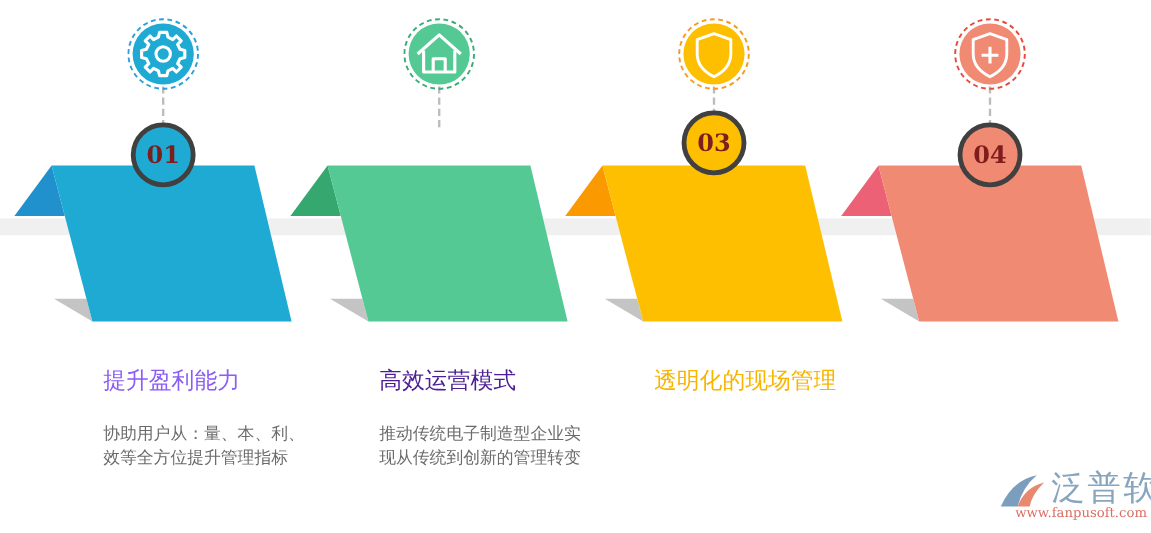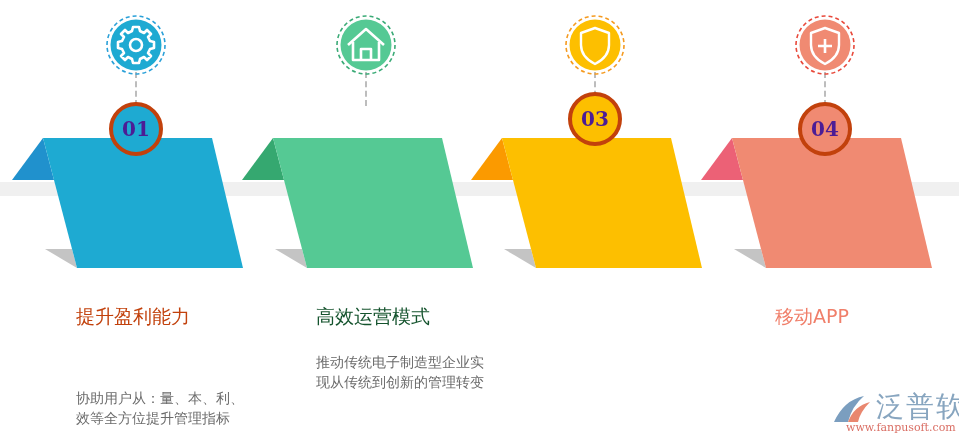--- a/index.html
+++ b/index.html
@@ -2,21 +2,21 @@
 <html><head>
 <meta charset="utf-8">
 <style>
   html, body { margin:0; padding:0; background:#ffffff; }
   body { width:959px; height:444px; position:relative; overflow:hidden;
          font-family:"DejaVu Sans", "Liberation Sans", sans-serif; }
   .band { position:absolute; left:0; top:182px; width:959px; height:14px; background:#f0f0f0; }
   .card { position:absolute; top:0; width:240px; height:444px; }
   .card svg.shape { position:absolute; left:0; top:0; overflow:visible; }
   .num { position:absolute; width:46px; height:46px; border-radius:50%;
-         border:4px solid #c2410c; color:#4c1d95; font-family:"DejaVu Serif","Liberation Serif",serif;
+         border:4px solid #404040; color:#7f1d1d; font-family:"DejaVu Serif","Liberation Serif",serif;
          font-weight:bold; font-size:20px; line-height:46px; text-align:center; box-sizing:content-box; }
   .stem { position:absolute; width:0; height:34px; border-left:2px dashed #bdbdbd; }
   .icon-wrap { position:absolute; width:60px; height:60px; }
   .title { position:absolute; top:304px; font-size:19px; white-space:nowrap; }
   .desc { position:absolute; top:352px; width:168px; font-size:14px; line-height:20px; color:#6b6b6b; }
   .watermark { position:absolute; left:826px; top:392px; width:140px; height:50px; opacity:0.8; }
   .wm-text { position:absolute; left:50px; top:-4px; font-size:28px; color:#6a8fb0; letter-spacing:2px; white-space:nowrap; }
   .wm-url { position:absolute; left:20px; top:29px; font-size:11px; color:#d0493c; font-family:"DejaVu Serif","Liberation Serif",serif; white-space:nowrap; }
 </style>
 </head>
@@ -34,71 +34,71 @@
       <div class="stem" style="left:123px;top:72px;"></div>
       <div class="icon-wrap" style="left:94px;top:15px;"><svg width="60" height="60" viewBox="0 0 60 60">
           <circle cx="30" cy="30" r="29" fill="none" stroke="#2aa0d8" stroke-width="1.6" stroke-dasharray="4 3"></circle>
           <circle cx="30" cy="30" r="25.5" fill="#1eaad2"></circle>
           <g fill="none" stroke="#fff" stroke-width="2.6" stroke-linejoin="round">
             <path d="M27 15 L33 15 L34 19 L38 21 L41 18 L45 22 L42 25 L44 29 L48 30 L48 36 L44 37 L42 41 L45 44 L41 48 L38 45 L34 47 L33 51 L27 51 L26 47 L22 45 L19 48 L15 44 L18 41 L16 37 L12 36 L12 30 L16 29 L18 25 L15 22 L19 18 L22 21 L26 19 Z" transform="translate(0,-3)"></path>
             <circle cx="30" cy="30" r="6"></circle>
           </g>
         </svg></div>
       <div class="num" style="left:97px;top:102px;background:#1eaad2;">01</div>
-      <div class="title" style="left:64px;color:#c2410c;">提升盈利能力</div>
-      <div class="desc" style="left:64px;margin-top:36px;">协助用户从：量、本、利、效等全方位提升管理指标</div>
+      <div class="title" style="left:74px;color:#8b5cf6;">提升盈利能力</div>
+      <div class="desc" style="left:74px;">协助用户从：量、本、利、效等全方位提升管理指标</div>
     </div>
     <div class="card" style="left: 242px;">
       <svg class="shape" width="240" height="280">
         <polygon points="33,249 60,249 65,268" fill="#c4c4c4"></polygon>
         <polygon points="0,180 31,138 42,180" fill="#35a870"></polygon>
         <polygon points="31,138 200,138 231,268 65,268" fill="#55c994"></polygon>
       </svg>
       <div class="stem" style="left:123px;top:72px;"></div>
       <div class="icon-wrap" style="left:94px;top:15px;"><svg width="60" height="60" viewBox="0 0 60 60">
           <circle cx="30" cy="30" r="29" fill="none" stroke="#3aaa76" stroke-width="1.6" stroke-dasharray="4 3"></circle>
           <circle cx="30" cy="30" r="25.5" fill="#55c994"></circle>
           <g fill="none" stroke="#fff" stroke-width="2.6" stroke-linejoin="round">
             <path d="M12 30 L30 14 L48 30"></path>
             <path d="M17 27 L17 45 L43 45 L43 27"></path>
             <path d="M25 45 L25 34 L35 34 L35 45"></path>
           </g>
         </svg></div>
-      <div class="title" style="left:74px;color:#14532d;">高效运营模式</div>
+      <div class="title" style="left:74px;color:#4c1d95;">高效运营模式</div>
       <div class="desc" style="left:74px;">推动传统电子制造型企业实现从传统到创新的管理转变</div>
     </div>
     <div class="card" style="left: 471px;">
       <svg class="shape" width="240" height="280">
         <polygon points="33,249 60,249 65,268" fill="#c4c4c4"></polygon>
         <polygon points="0,180 31,138 42,180" fill="#fb9a00"></polygon>
         <polygon points="31,138 200,138 231,268 65,268" fill="#fdbf00"></polygon>
       </svg>
       <div class="stem" style="left:123px;top:72px;"></div>
       <div class="icon-wrap" style="left:94px;top:15px;"><svg width="60" height="60" viewBox="0 0 60 60">
           <circle cx="30" cy="30" r="29" fill="none" stroke="#f59a1f" stroke-width="1.6" stroke-dasharray="4 3"></circle>
           <circle cx="30" cy="30" r="25.5" fill="#fdbf00"></circle>
           <path d="M30 13 L44 18 L44 30 Q44 42 30 49 Q16 42 16 30 L16 18 Z" fill="none" stroke="#fff" stroke-width="2.4" stroke-linejoin="round"></path>
         </svg></div>
       <div class="num" style="left:97px;top:92px;background:#fdbf00;">03</div>
+      <div class="title" style="left:74px;color:#f7b500;">透明化的现场管理</div>
     </div>
     <div class="card" style="left: 701px;">
       <svg class="shape" width="240" height="280">
         <polygon points="33,249 60,249 65,268" fill="#c4c4c4"></polygon>
         <polygon points="0,180 31,138 42,180" fill="#ec6176"></polygon>
         <polygon points="31,138 200,138 231,268 65,268" fill="#f08a72"></polygon>
       </svg>
       <div class="stem" style="left:123px;top:72px;"></div>
       <div class="icon-wrap" style="left:94px;top:15px;"><svg width="60" height="60" viewBox="0 0 60 60">
           <circle cx="30" cy="30" r="29" fill="none" stroke="#e8483a" stroke-width="1.6" stroke-dasharray="4 3"></circle>
           <circle cx="30" cy="30" r="25.5" fill="#f08a72"></circle>
           <path d="M30 13 L44 18 L44 30 Q44 42 30 49 Q16 42 16 30 L16 18 Z" fill="none" stroke="#fff" stroke-width="2.4" stroke-linejoin="round"></path>
           <path d="M30 24 L30 38 M23 31 L37 31" stroke="#fff" stroke-width="2.6"></path>
         </svg></div>
       <div class="num" style="left:97px;top:102px;background:#f08a72;">04</div>
-      <div class="title" style="left:74px;color:#f07f6a;">移动APP</div>
     </div>
   </div>
 
 <div class="watermark">
   <svg width="44" height="36" viewBox="0 0 44 36" style="position:absolute;left:4px;top:0">
     <path d="M4 30 Q14 8 34 4 Q22 14 18 30 Z" fill="#5b86b0"></path>
     <path d="M18 30 Q24 14 40 10 Q30 20 28 30 Z" fill="#e46a4c"></path>
   </svg>
   <span class="wm-text">泛普软件</span>
   <span class="wm-url">www.fanpusoft.com</span>

